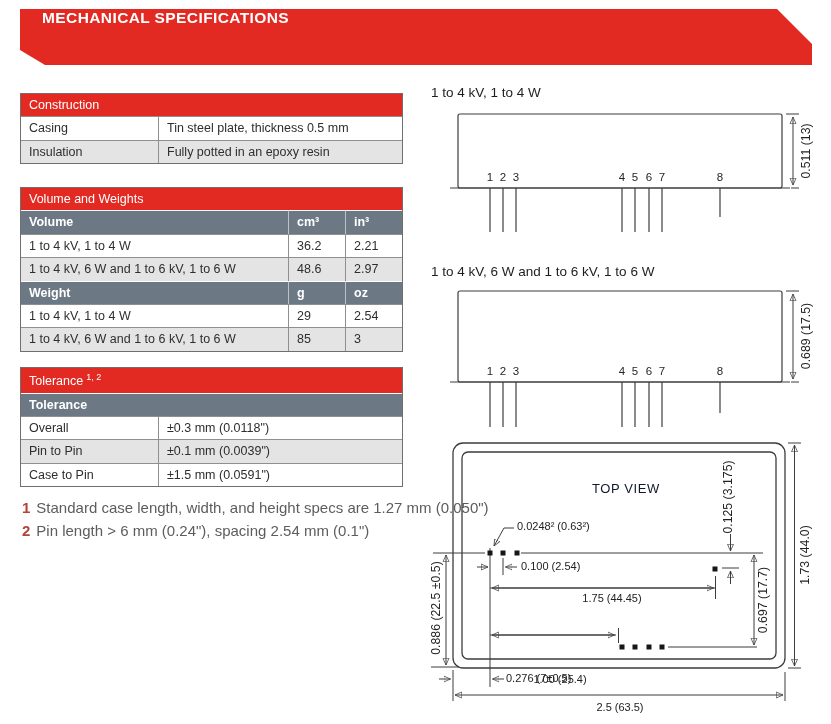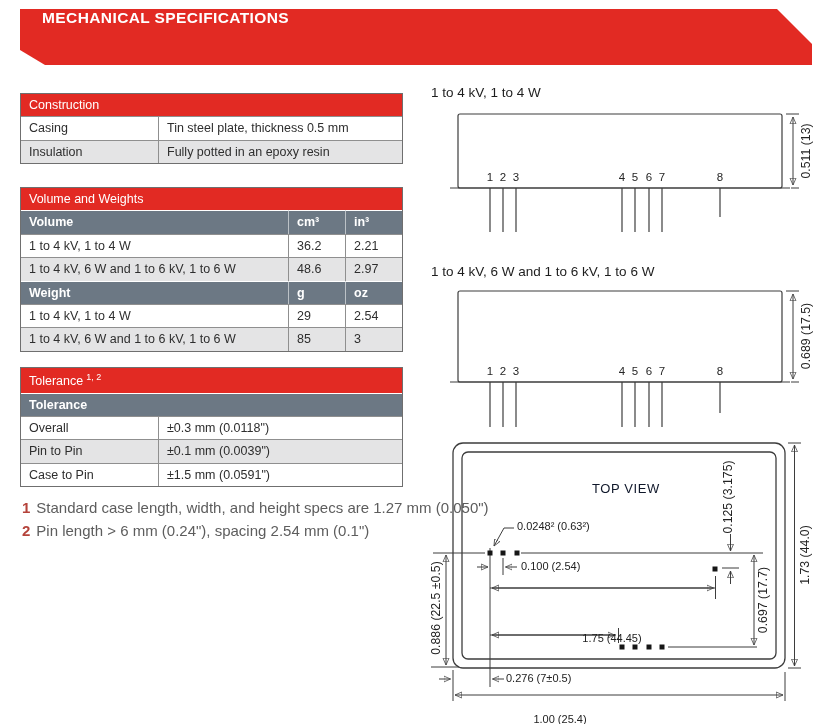--- a/index.html
+++ b/index.html
@@ -30,21 +30,21 @@
   .alt>div{background:var(--rowgray,#E4E4E5);}
 
   
   .fn{position:absolute;left:22px;font-size:15px;color:#5d5d5d;}
   .fn b{color:#b5433b;margin-right:6px;font-weight:bold;}
 
   
   .dlab{position:absolute;font-size:13.5px;color:#1d1d1d;white-space:nowrap;}
   .pinlab{position:absolute;font-size:11.5px;color:#262626;transform:translateX(-50%);}
   .dim{position:absolute;font-size:11px;color:#222;white-space:nowrap;}
-  .cx{transform:translateX(-50%);margin-top:40px;}
+  .cx{transform:translateX(-50%);}
   .vlabel{position:absolute;font-size:12.3px;color:#222;white-space:nowrap;
           transform:translate(-50%,-50%) rotate(-90deg);}
   .tvtitle{letter-spacing:.6px;font-size:13px;color:#0f172a;}
 
   .linework{position:absolute;left:0;top:0;}
   .linework line,.linework rect.box,.linework path{stroke:#3d3d3d;fill:none;}
   .linework .sq{fill:#161616;stroke:none;}
 </style>
 </head>
 <body style="--red: #E22A23; --slate: #6C7884; --rowgray: #E4E4E5;">

